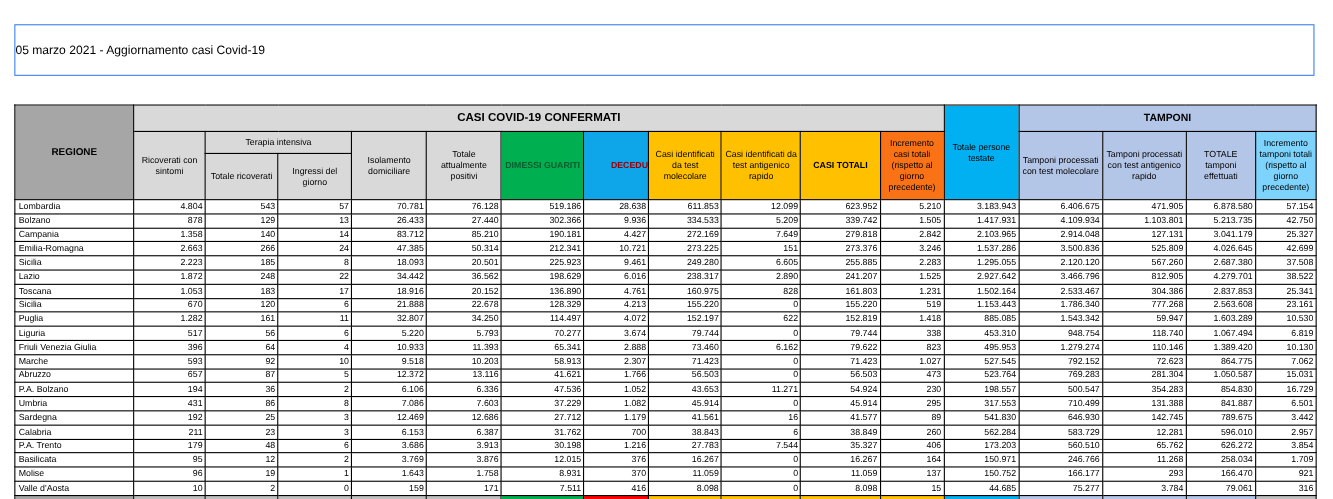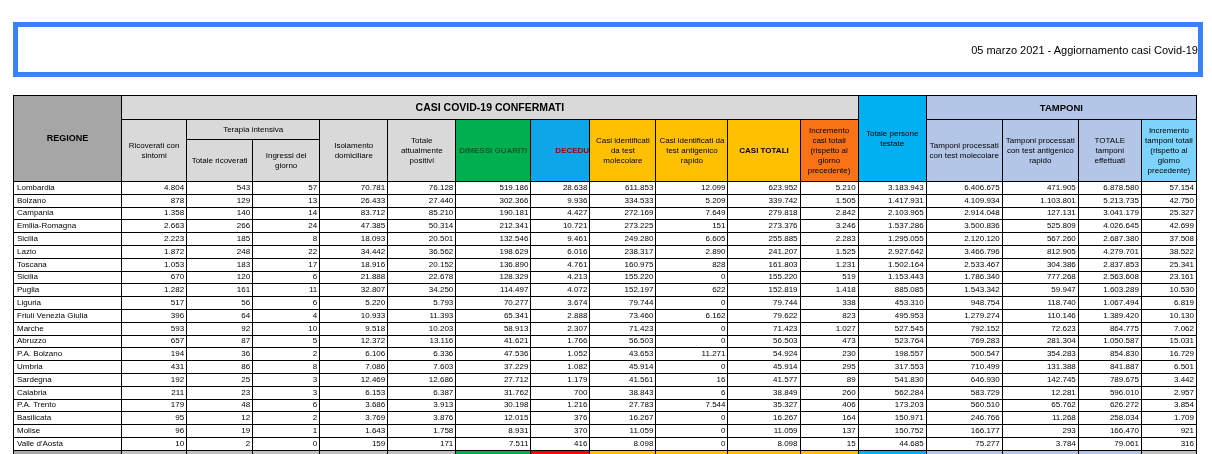--- a/index.html
+++ b/index.html
@@ -3,22 +3,22 @@
 <meta charset="utf-8">
 <style>
   html,body{margin:0;padding:0;}
   body{
     width:1212px;height:454px;background:#fff;position:relative;
     font-family:"Liberation Sans", sans-serif;color:#000;
     -webkit-font-smoothing:antialiased;
   }
   .header-box{
     position:absolute;left:13px;top:22px;width:1180px;height:45px;
-    border:5px solid #3b82f6;background:#fff;
-    display:flex;flex-direction:column;justify-content:space-evenly;align-items:flex-end;
+    border:1px solid #3b82f6;background:#fff;
+    display:flex;flex-direction:column;justify-content:space-evenly;align-items:flex-start;
     font-size:11px;
   }
   table.covid{
     position:absolute;left:13px;top:95px;width:1184px;
     border-collapse:collapse;table-layout:fixed;
   }
   table.covid th, table.covid td{
     border:1px solid #000;overflow:hidden;vertical-align:middle;padding:0 2px;
   }
   thead th{
@@ -169,21 +169,21 @@
         <td class="num">4.026.645</td>
         <td class="num">42.699</td>
       </tr>
       <tr>
         <td class="region">Sicilia</td>
         <td class="num">2.223</td>
         <td class="num">185</td>
         <td class="num">8</td>
         <td class="num">18.093</td>
         <td class="num">20.501</td>
-        <td class="num">132.546</td>
+        <td class="num">225.923</td>
         <td class="num">9.461</td>
         <td class="num">249.280</td>
         <td class="num">6.605</td>
         <td class="num">255.885</td>
         <td class="num">2.283</td>
         <td class="num">1.295.055</td>
         <td class="num">2.120.120</td>
         <td class="num">567.260</td>
         <td class="num">2.687.380</td>
         <td class="num">37.508</td>

